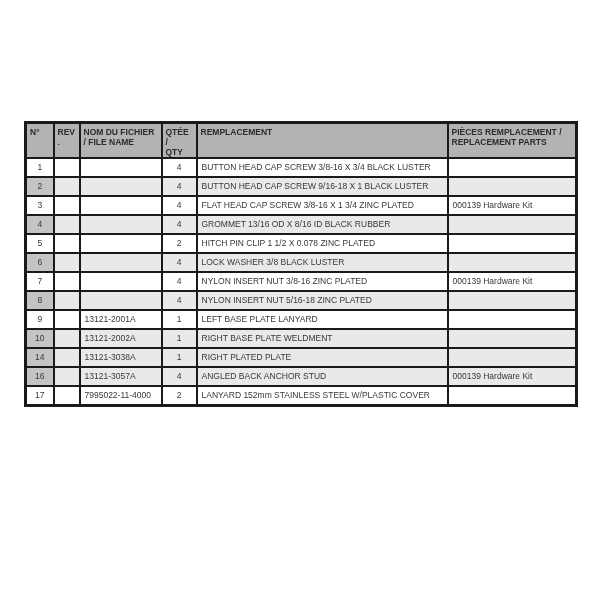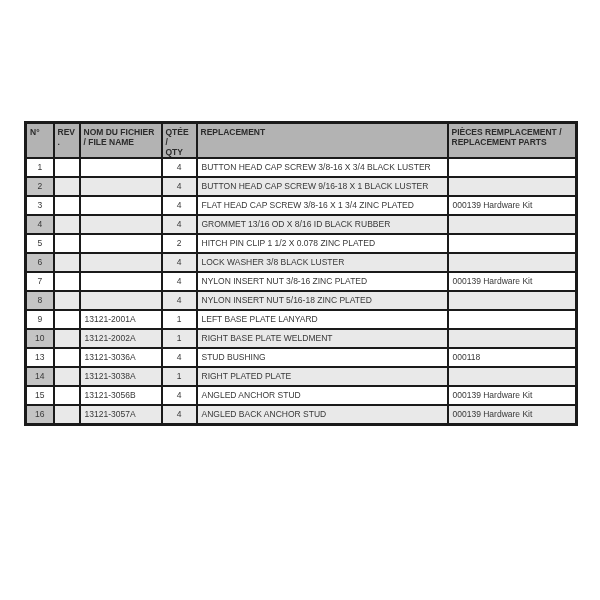--- a/index.html
+++ b/index.html
@@ -79,21 +79,21 @@
       </colgroup>
       <thead>
         <tr>
           <th class="h-center">N°</th>
           <th class="h-center">REV
 .</th>
           <th>NOM DU FICHIER
 / FILE NAME</th>
           <th class="h-center">QTÉE /
 QTY</th>
-          <th>REPLACEMENT</th>
+          <th>REMPLACEMENT</th>
           <th>PIÈCES REMPLACEMENT /
 REPLACEMENT PARTS</th>
         </tr>
       </thead>
       <tbody id="parts-body">
           <tr>
             <td class="c-no">1</td>
             <td class="c-rev"></td>
             <td class="c-file_name"></td>
             <td class="c-qty">4</td>
@@ -165,48 +165,40 @@
             <td class="c-replacement"></td>
           </tr>
           <tr class="shaded">
             <td class="c-no">10</td>
             <td class="c-rev"></td>
             <td class="c-file_name">13121-2002A</td>
             <td class="c-qty">1</td>
             <td class="c-description">RIGHT BASE PLATE WELDMENT</td>
             <td class="c-replacement"></td>
           </tr>
-          <tr>
-            <td class="c-no">13</td>
-            <td class="c-rev"></td>
-            <td class="c-file_name">13121-3036A</td>
-            <td class="c-qty">4</td>
-            <td class="c-description">STUD BUSHING</td>
-            <td class="c-replacement">000118</td>
-          </tr>
           <tr class="shaded">
             <td class="c-no">14</td>
             <td class="c-rev"></td>
             <td class="c-file_name">13121-3038A</td>
             <td class="c-qty">1</td>
             <td class="c-description">RIGHT PLATED PLATE</td>
             <td class="c-replacement"></td>
           </tr>
-          <tr>
-            <td class="c-no">15</td>
-            <td class="c-rev"></td>
-            <td class="c-file_name">13121-3056B</td>
-            <td class="c-qty">4</td>
-            <td class="c-description">ANGLED ANCHOR STUD</td>
-            <td class="c-replacement">000139 Hardware Kit</td>
-          </tr>
           <tr class="shaded">
             <td class="c-no">16</td>
             <td class="c-rev"></td>
             <td class="c-file_name">13121-3057A</td>
             <td class="c-qty">4</td>
             <td class="c-description">ANGLED BACK ANCHOR STUD</td>
             <td class="c-replacement">000139 Hardware Kit</td>
+          </tr>
+          <tr>
+            <td class="c-no">17</td>
+            <td class="c-rev"></td>
+            <td class="c-file_name">7995022-11-4000</td>
+            <td class="c-qty">2</td>
+            <td class="c-description">LANYARD 152mm STAINLESS STEEL W/PLASTIC COVER</td>
+            <td class="c-replacement"></td>
           </tr>
         </tbody>
     </table>
   </div>
 </div>
 
 </body></html>

